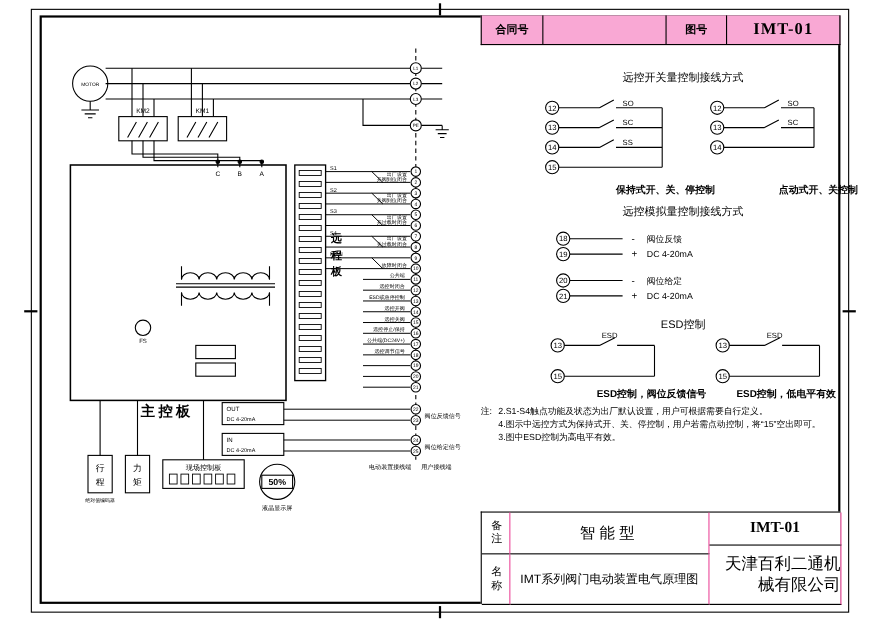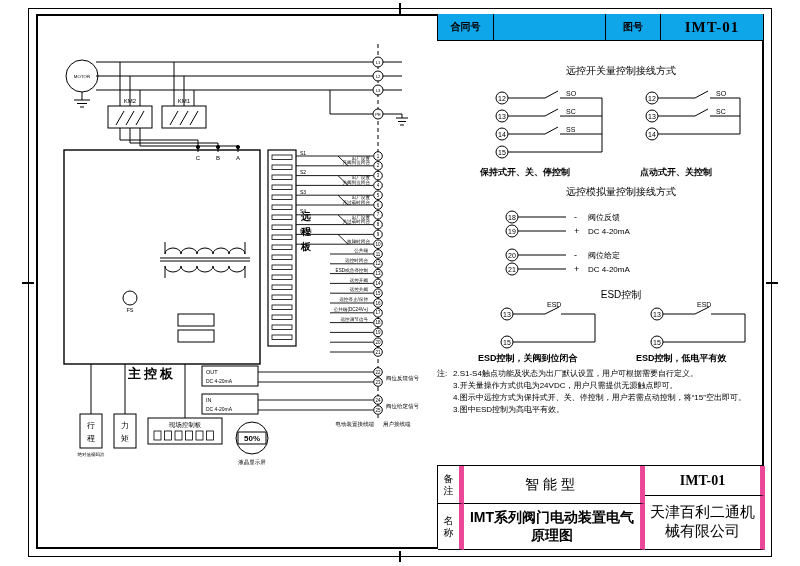--- a/index.html
+++ b/index.html
@@ -3,34 +3,34 @@
 <meta charset="utf-8">
 <style>
   *{margin:0;padding:0;box-sizing:border-box}
   html,body{width:800px;height:566px;background:#fff;color:#000;
     font-family:"Liberation Sans",sans-serif;position:relative;overflow:hidden}
   .frame-outer{position:absolute;left:28px;top:8px;width:744px;height:549px;border:1px solid #000}
   .frame-inner{position:absolute;left:36px;top:14px;width:728px;height:535px;border:2px solid #000}
   .tick{position:absolute;background:#000}
   
   .hdr{position:absolute;left:437px;top:14px;width:327px;height:27px;display:flex;
-       border:1.5px solid #000;border-top:none;background:#0ea5e9;z-index:5}
+       border:1.5px solid #000;border-top:none;background:#f9a8d4;z-index:5}
   .hdr .c{border-right:1.5px solid #000;display:flex;align-items:center;justify-content:center;
           font-size:10px;font-weight:bold}
   .hdr .c:last-child{border-right:none}
   .hdr .dno{font-family:"Liberation Serif",serif;font-size:15px;letter-spacing:1px}
   
   .tb{position:absolute;left:437px;top:465px;width:327px;height:84px;background:#fff;
       border-top:1.5px solid #000;border-left:1.5px solid #000;z-index:5}
-  .tb .cell{position:absolute;border-right:5px solid #ec4899;border-bottom:1px solid #000;
-            display:flex;align-items:center;justify-content:center;text-align:center}
+  .tb .cell{position:absolute;border-right:1px solid #ec4899;border-bottom:1px solid #000;
+            display:flex;align-items:center;justify-content:center;text-align:right}
   .vlab{width:12px;line-height:1.2;font-size:10px;word-break:break-all}
   
   .rp-title{position:absolute;left:480px;width:282px;text-align:center;font-size:10px;font-weight:normal;z-index:3}
-  .rp-cap{position:absolute;text-align:left;font-size:9px;font-weight:bold;z-index:3}
+  .rp-cap{position:absolute;text-align:right;font-size:9px;font-weight:bold;z-index:3}
   .mini{position:absolute;z-index:3}
   .mini text{font-family:"Liberation Sans",sans-serif}
   .notes{position:absolute;left:437px;top:368px;width:327px;font-size:8px;line-height:1.5;z-index:3;
          padding-left:16px}
   .notes .nlab{position:absolute;left:0;top:0}
   #schem{position:absolute;left:30px;top:14px;width:450px;height:520px;z-index:2}
   #schem text{font-family:"Liberation Sans",sans-serif;fill:#000}
 </style>
 </head>
 <body>
@@ -293,21 +293,21 @@
   <g fill="#000" font-size="7">
     <text x="12" y="14.5" text-anchor="middle">12</text>
     <text x="12" y="32.5" text-anchor="middle">13</text>
     <text x="12" y="50.5" text-anchor="middle">14</text>
     <text x="76" y="10">SO</text>
     <text x="76" y="28">SC</text>
   </g>
 </svg>
 
 <div class="rp-cap" style="left:480px;top:166px;width:170px">保持式开、关、停控制</div>
-<div class="rp-cap" style="left:640px;top:166px;width:124px">点动式开、关控制</div>
+<div class="rp-cap" style="left:656px;top:166px;width:124px">点动式开、关控制</div>
 
 <div class="rp-title" style="top:185px">远控模拟量控制接线方式</div>
 
 <svg class="mini" style="left:500px;top:205px" width="240" height="80" viewBox="0 0 240 80">
   <g stroke="#000" fill="none">
     <circle cx="12" cy="12" r="6"></circle>
       <circle cx="12" cy="26" r="6"></circle>
     <path d="M18,12 H66 M18,26 H66"></path>
     <circle cx="12" cy="50" r="6"></circle>
       <circle cx="12" cy="64" r="6"></circle>
@@ -350,35 +350,34 @@
       <circle cx="12" cy="40" r="6"></circle>
     <path d="M18,12 H50 M64,5 L50,12 M66,12 H100 M100,12 V40 M18,40 H100"></path>
   </g>
   <g fill="#000" font-size="7">
     <text x="12" y="14.5" text-anchor="middle">13</text>
     <text x="12" y="42.5" text-anchor="middle">15</text>
     <text x="52" y="5">ESD</text>
   </g>
 </svg>
 
-<div class="rp-cap" style="left:478px;top:352px;width:164px">ESD控制，关阀到位闭合</div>
-<div class="rp-cap" style="left:636px;top:352px;width:164px">ESD控制，低电平有效</div>
+<div class="rp-cap" style="left:478px;top:352px;width:164px">ESD控制，阀位反馈信号</div>
+<div class="rp-cap" style="left:596px;top:352px;width:164px">ESD控制，低电平有效</div>
 
 <div class="notes">
   <span class="nlab">注:</span>
   <div>2.S1-S4触点功能及状态为出厂默认设置，用户可根据需要自行定义。</div>
-  <div>3.开关量操作方式供电为24VDC，用户只需提供无源触点即可。</div>
   <div>4.图示中远控方式为保持式开、关、停控制，用户若需点动控制，将“15”空出即可。</div>
   <div>3.图中ESD控制为高电平有效。</div>
 </div>
 
 <div class="tb">
   <div class="cell" style="left:0;top:0;width:26px;height:38px">
     <div class="vlab">备注</div>
   </div>
   <div class="cell" style="left:26px;top:0;width:181px;height:38px;font-size:14px;letter-spacing:4px">智能型</div>
   <div class="cell" style="left:0;top:38px;width:26px;height:46px">
     <div class="vlab">名称</div>
   </div>
-  <div class="cell" style="left:26px;top:38px;width:181px;height:46px;font-size:14px;font-weight:bold">IMT系列阀门电动装置电气原理图</div>
+  <div class="cell" style="left:26px;top:38px;width:181px;height:46px;font-size:11px;font-weight:normal">IMT系列阀门电动装置电气原理图</div>
   <div class="cell" style="left:207px;top:0;width:120px;height:30px;font-size:14px;font-weight:bold;font-family:'Liberation Serif',serif">IMT-01</div>
   <div class="cell" style="left:207px;top:30px;width:120px;height:54px;font-size:15px;align-items:flex-end;padding-bottom:8px">天津百利二通机械有限公司</div>
 </div>
 
 </body></html>

